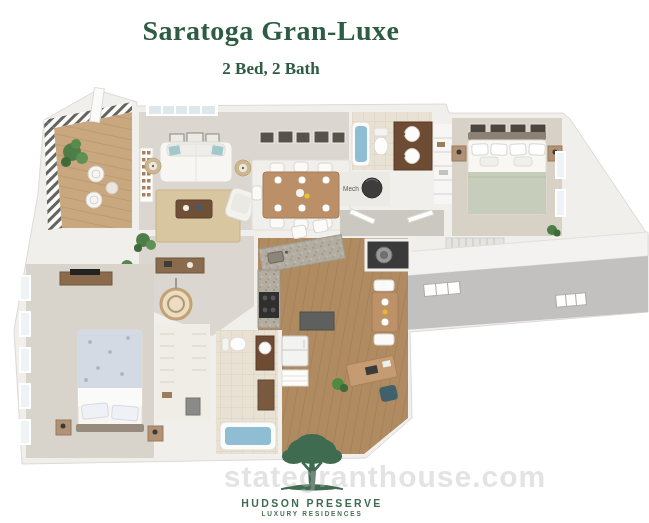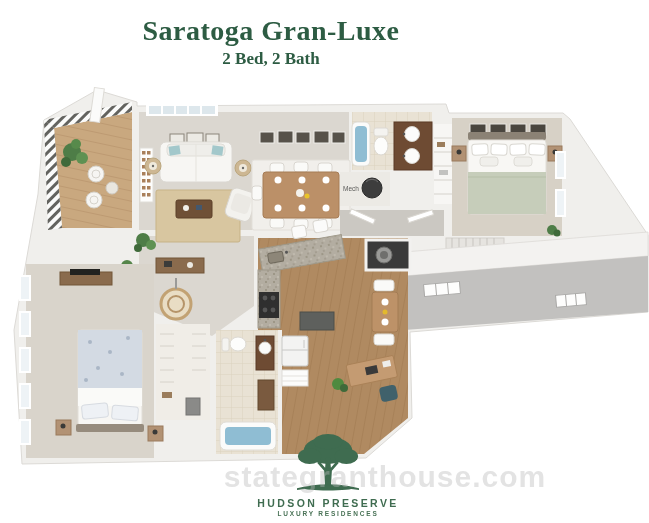--- a/index.html
+++ b/index.html
@@ -7,25 +7,25 @@
     width:649px;height:523px;position:relative;overflow:hidden;
     background:#ffffff;font-family:"Liberation Sans",sans-serif;
   }
   .header{position:absolute;top:16px;left:0;width:542px;text-align:center;z-index:4;}
   .title{
     font-family:"Liberation Serif","DejaVu Serif",serif;
     font-size:28px;font-weight:600;color:#2d5c43;letter-spacing:.5px;line-height:1.05;
   }
   .subtitle{
     font-family:"Liberation Serif","DejaVu Serif",serif;
-    font-size:17px;font-weight:600;color:#2d5c43;margin-top:4px;
+    font-size:17px;font-weight:600;color:#2d5c43;margin-top:14px;
   }
   #plan-svg{position:absolute;left:0;top:0;width:649px;height:523px;z-index:1;}
   .logo{
-    position:absolute;left:328px;top:430px;transform:translateX(-50%);
+    position:absolute;left:312px;top:430px;transform:translateX(-50%);
     text-align:center;z-index:2;width:240px;
   }
   .logo-name{
     font-size:10.5px;font-weight:bold;letter-spacing:2.4px;color:#3f6c50;margin-top:1px;
   }
   .logo-tagline{
     font-size:6.5px;font-weight:bold;letter-spacing:1.8px;color:#4a7357;margin-top:1px;
   }
   .watermark{
     position:absolute;left:385px;top:460px;transform:translateX(-50%);

